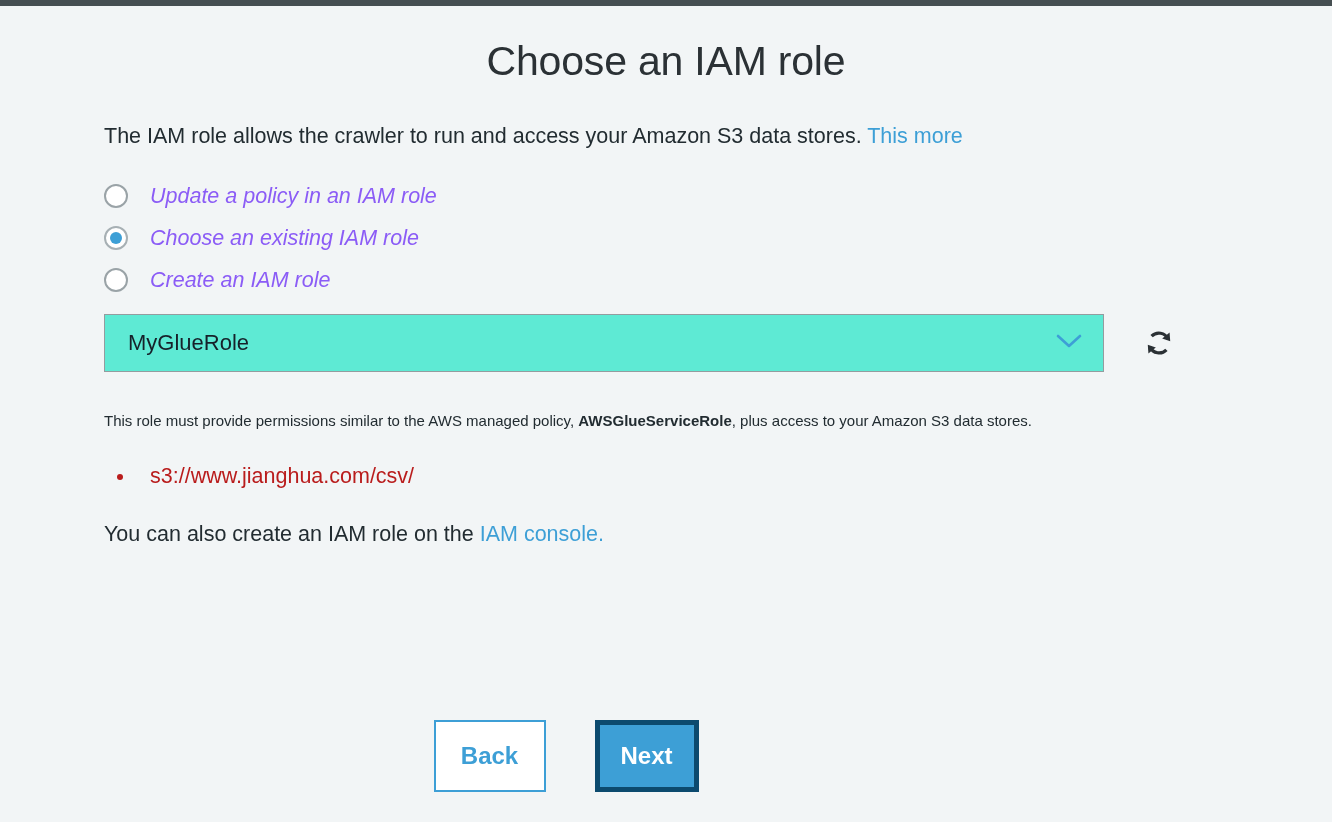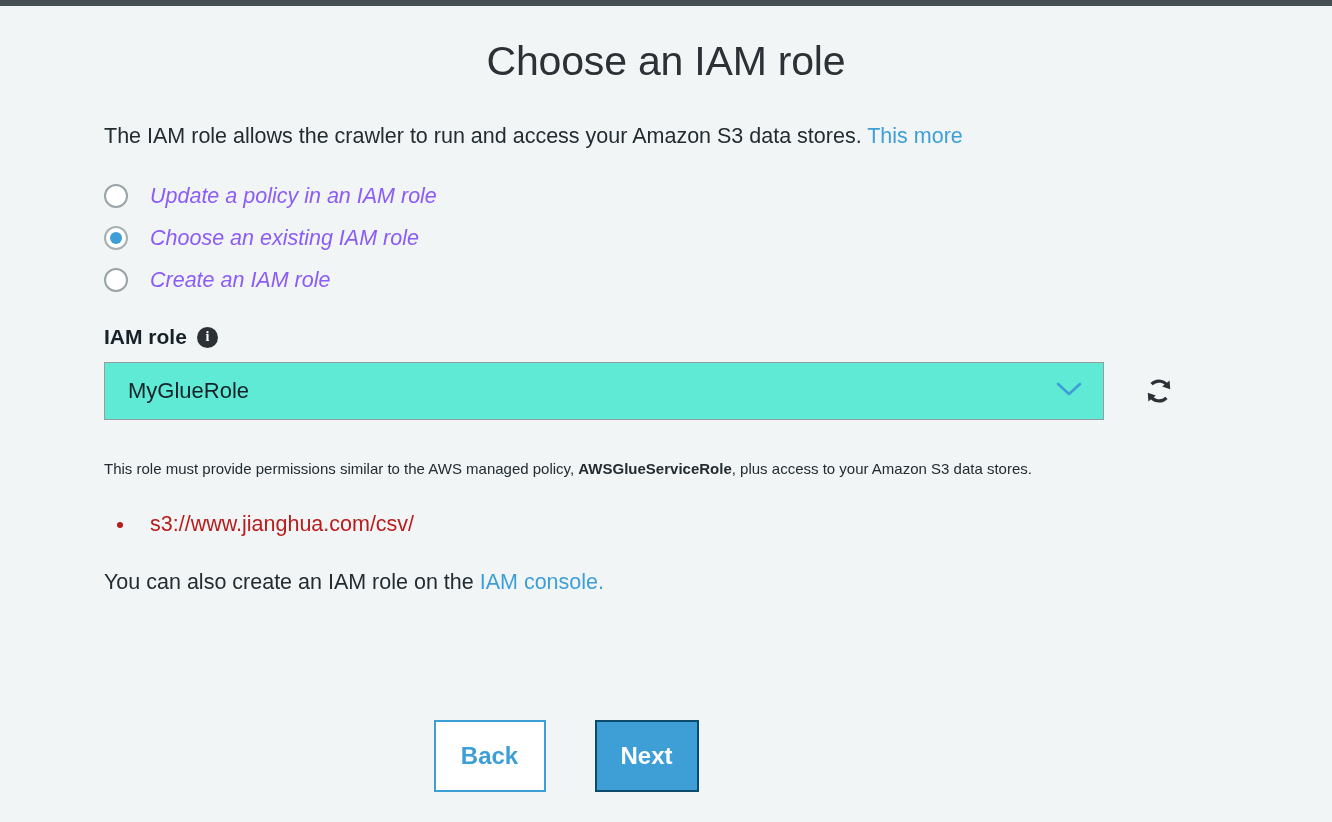--- a/index.html
+++ b/index.html
@@ -191,21 +191,21 @@
     width: 112px;
     height: 72px;
     background: #ffffff;
     border: 2px solid #3d9fd6;
     color: #3d9fd6;
   }
   .btn-next {
     width: 104px;
     height: 72px;
     background: #3d9fd6;
-    border: 2px solid #0c4a6e;
+    border: 5px solid #0c4a6e;
     color: #ffffff;
   }
 </style>
 </head>
 <body>
 
 <div class="top-bar"></div>
 
 <div class="page">
 
@@ -227,24 +227,20 @@
         <span class="radio-label">Choose an existing IAM role</span>
       </div>
 
       <div class="radio-row">
         <span class="radio"></span>
         <span class="radio-label">Create an IAM role</span>
       </div>
 
     </div>
 
-    <div class="field-label-row">
-      <span class="field-label">IAM role</span>
-      <span class="info-icon">i</span>
-    </div>
 
     <div class="select-row">
       <div class="select-box">
         <span class="select-value">MyGlueRole</span>
         <span class="chevron">
           <svg width="26" height="16" viewBox="0 0 26 16" aria-hidden="true">
             <path d="M2 3 L13 13 L24 3" fill="none" stroke="#3d9fd6" stroke-width="2.6" stroke-linecap="round" stroke-linejoin="round"></path>
           </svg>
         </span>
       </div>

